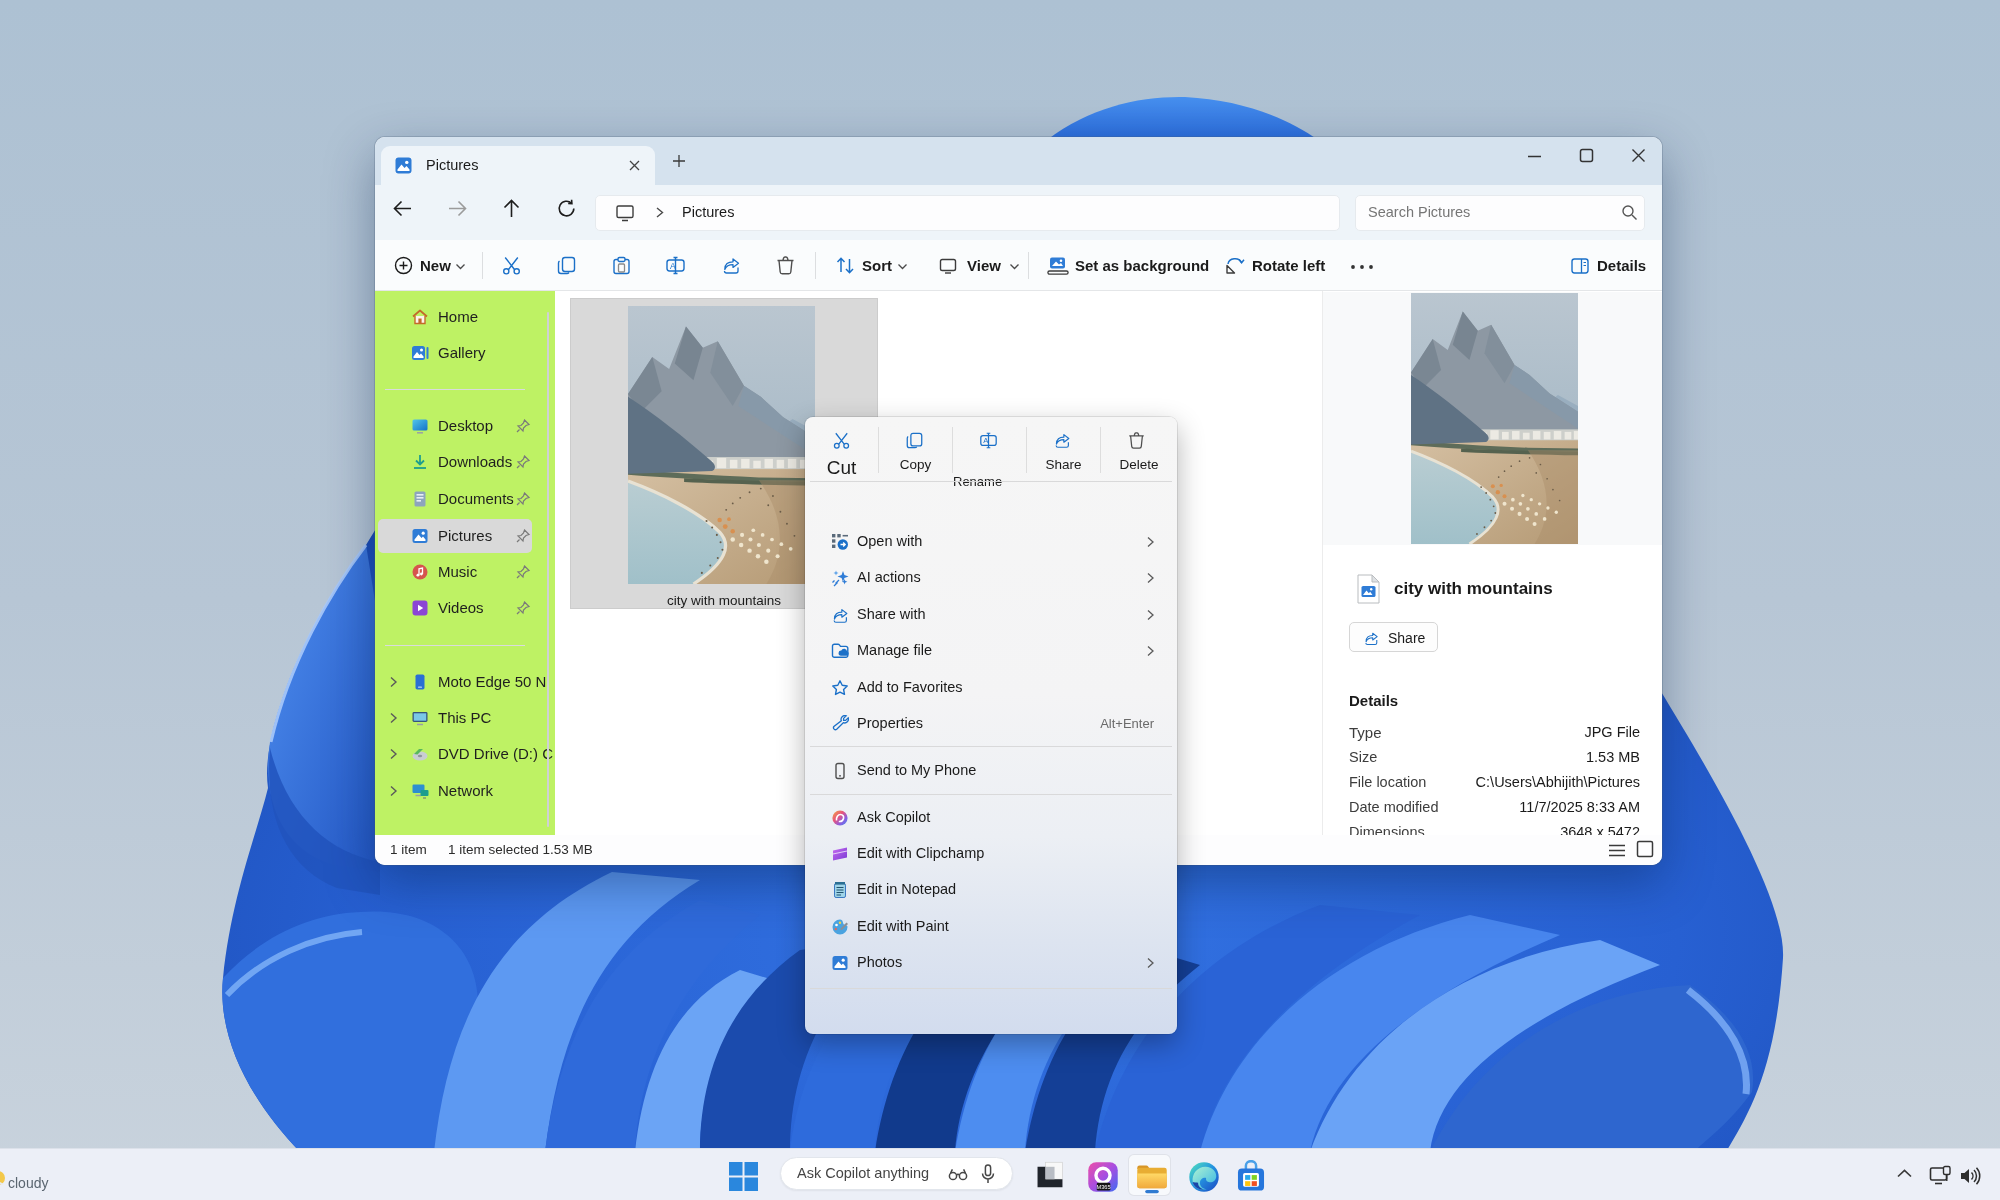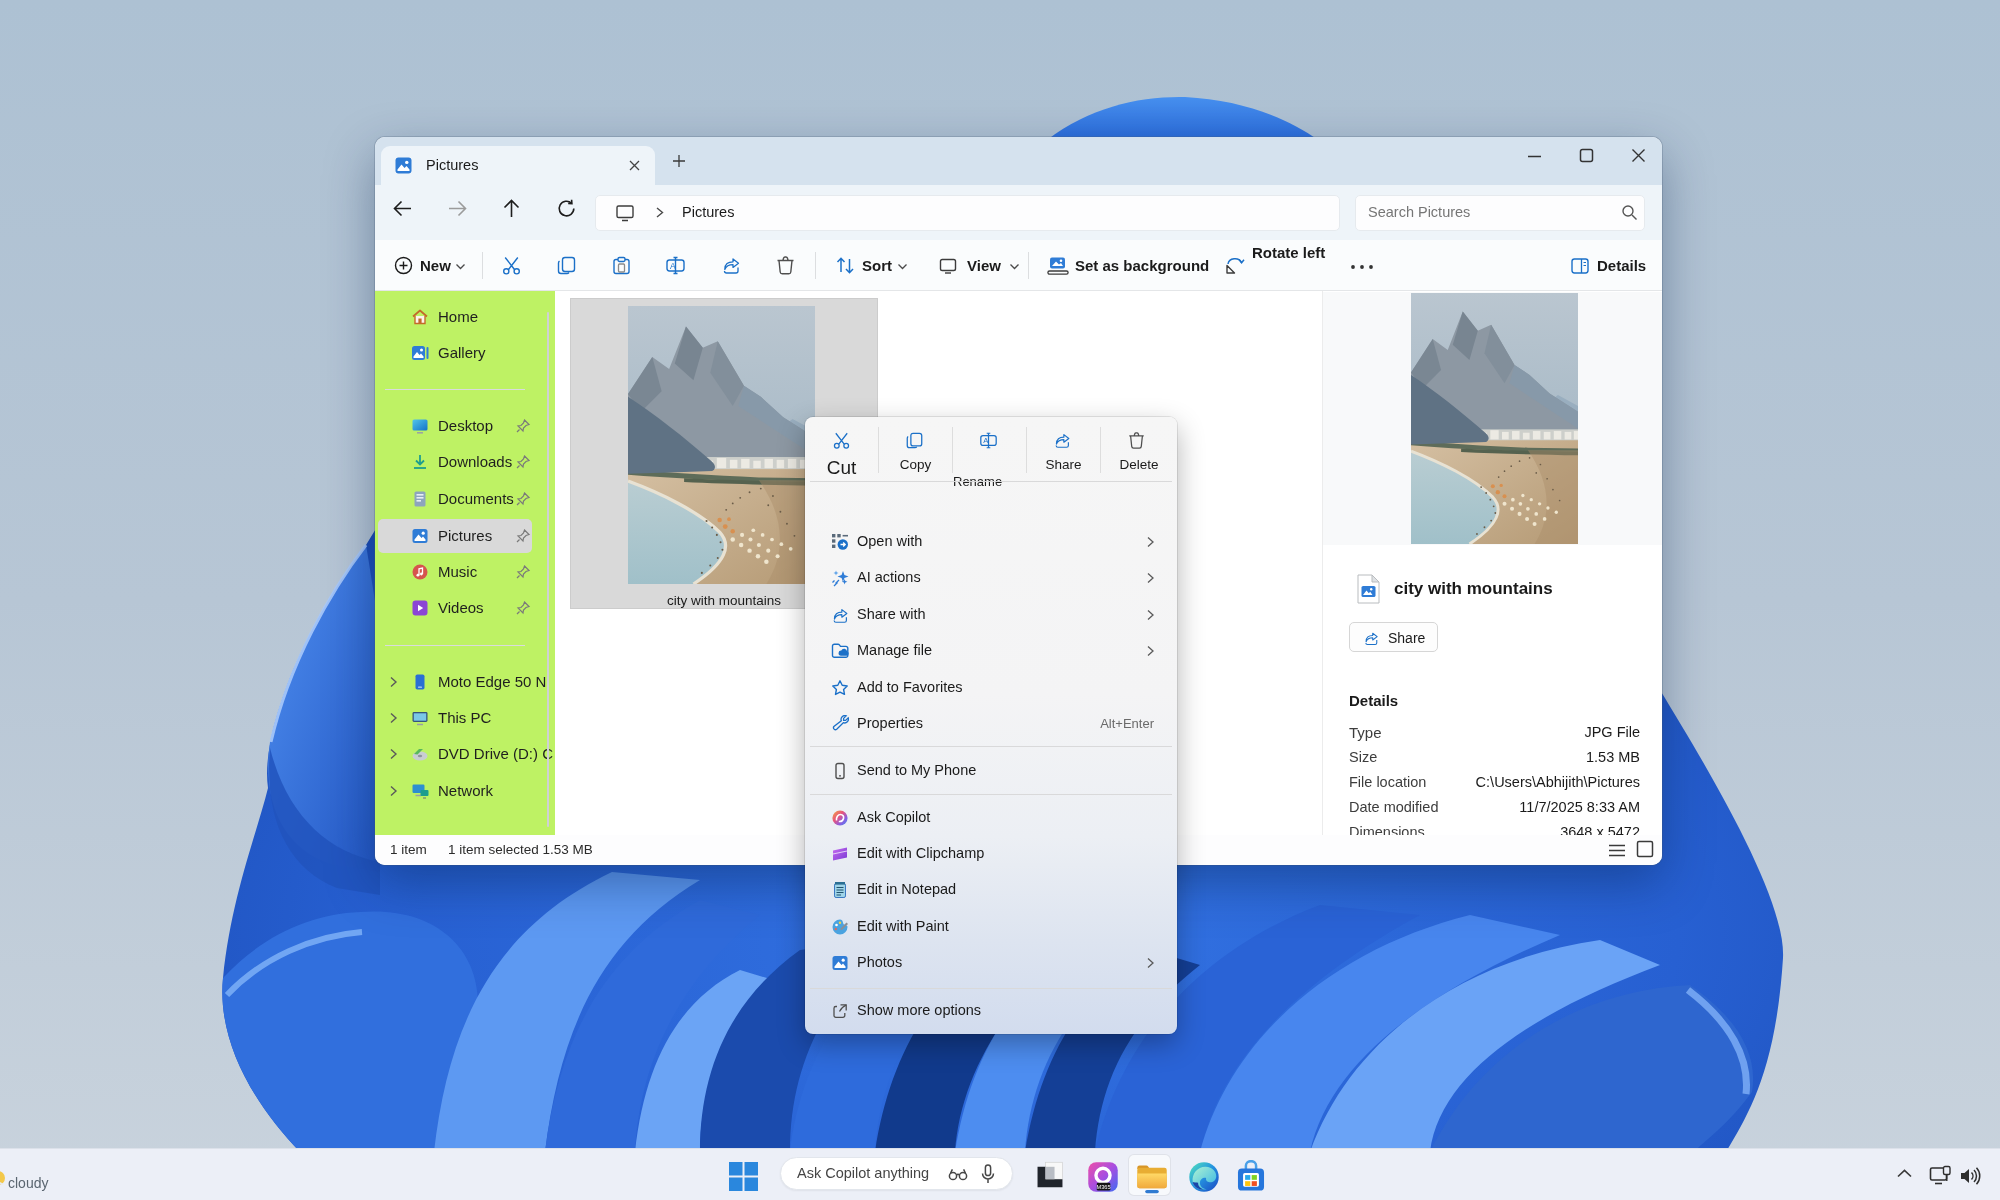--- a/index.html
+++ b/index.html
@@ -306,21 +306,21 @@
         <path d="M5,11 L9,6.5 L12,9.5 L14,8 L16,11 Z" fill="#ffffff"></path>
         <circle cx="14" cy="5.8" r="1.3" fill="#ffffff"></circle>
         <path d="M2.5,16 L19.5,16 a1.6,1.6 0 0 1 0,3.2 L2.5,19.2 a1.6,1.6 0 0 1 0,-3.2 Z" fill="none" stroke="#3c3c3c" stroke-width="1.3"></path>
       </svg>
       <div class="abs t15" style="left:700px;top:17px">Set as background</div>
       <svg class="abs" style="left:849px;top:15px" width="21" height="21" viewBox="0 0 21 21">
         <path d="M4,9 a7,6 0 0 1 13.4,-1.5" fill="none" stroke="#1b70c8" stroke-width="1.5"></path>
         <path d="M15,4.5 L17.6,7.8 L20,4.8" fill="none" stroke="#1b70c8" stroke-width="1.5"></path>
         <path d="M3,10.5 L10.5,18 L3,18 Z" fill="none" stroke="#3c3c3c" stroke-width="1.4" stroke-linejoin="round"></path>
       </svg>
-      <div class="abs t15" style="left:877px;top:4px">Rotate left</div>
+      <div class="abs t15" style="left:877px;top:17px">Rotate left</div>
       <svg class="abs" style="left:975px;top:24px" width="24" height="6" viewBox="0 0 24 6">
         <circle cx="3" cy="3" r="1.9" fill="#333"></circle>
           <circle cx="12" cy="3" r="1.9" fill="#333"></circle>
           <circle cx="21" cy="3" r="1.9" fill="#333"></circle>
       </svg>
       <svg class="abs" style="left:1195px;top:16px" width="20" height="20" viewBox="0 0 20 20">
         <rect x="2" y="3" width="16" height="14" rx="2.4" fill="none" stroke="#1b70c8" stroke-width="1.4"></rect>
         <path d="M11.5,3 L11.5,17" stroke="#1b70c8" stroke-width="1.3"></path>
         <path d="M13.5,6.5 L16,6.5 M13.5,9.5 L16,9.5" stroke="#1b70c8" stroke-width="1.1"></path>
       </svg>
@@ -757,22 +757,14 @@
           <rect x="1.5" y="2" width="15" height="14" rx="2.5" fill="#2f7cd6"></rect>
           <path d="M3.5,12.5 L7.5,7.5 L10.5,11 L12,9.5 L14.5,12.5 L14.5,14 L3.5,14 Z" fill="#fff"></path>
           <circle cx="12.2" cy="6.2" r="1.6" fill="#fff"></circle>
         </svg>
       <div class="tx">Photos</div>
       <svg class="ch" viewBox="0 0 12 12">
           <path d="M4,1.5 L9,6 L4,10.5" fill="none" stroke="#5a5a5a" stroke-width="1.3"></path>
         </svg>
     </div>
     <div class="msep" style="top:571px"></div>
-    <div class="mi" style="top:576px">
-      <svg class="ic" viewBox="0 0 18 18">
-        <path d="M6,4.5 L4.8,4.5 a1.8,1.8 0 0 0 -1.8,1.8 L3,13.5 a1.8,1.8 0 0 0 1.8,1.8 L12,15.3 a1.8,1.8 0 0 0 1.8,-1.8 L13.8,11" fill="none" stroke="#4f4f4f" stroke-width="1.3"></path>
-        <path d="M9.5,2.8 L15.2,2.8 L15.2,8.5" fill="none" stroke="#4f4f4f" stroke-width="1.3"></path>
-        <path d="M8.5,9.5 C10,6.5 12,4.5 15,3.2" fill="none" stroke="#4f4f4f" stroke-width="1.3"></path>
-      </svg>
-      <div class="tx">Show more options</div>
-    </div>
   </div>
 </div>
 
 </body></html>

